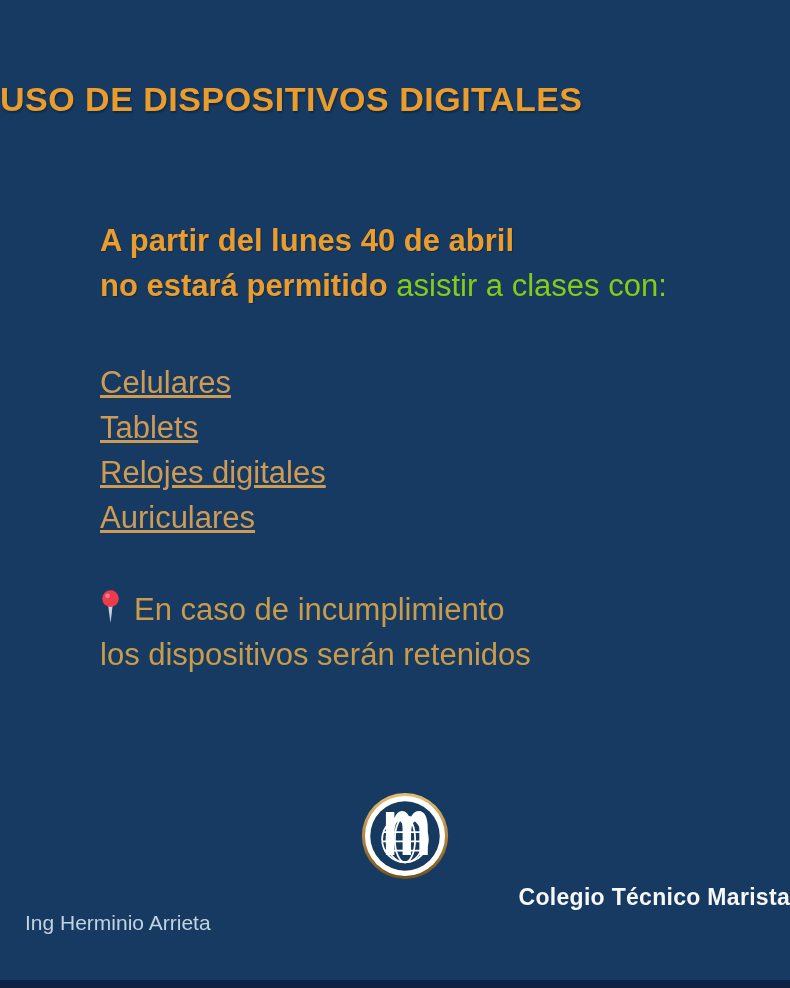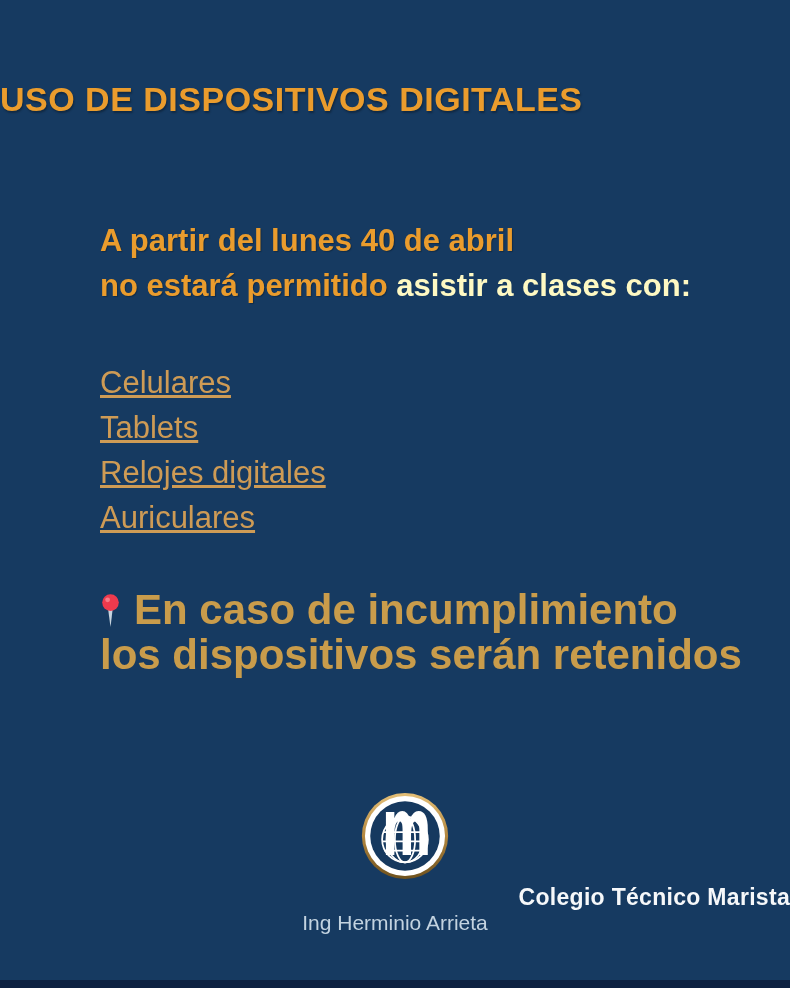--- a/index.html
+++ b/index.html
@@ -27,40 +27,39 @@
   .intro {
     position: absolute;
     top: 218px; left: 100px; right: 60px;
     font-size: 31px;
     line-height: 45px;
     font-weight: bold;
     color: #ea9c2d;
     text-shadow: 1px 1px 1px rgba(0,0,0,0.25);
   }
   .intro .plain {
-    font-weight: bold;
-    color: #fef9c3;
+    font-weight: normal;
+    color: #84cc16;
     text-shadow: none;
   }
   .devices {
     position: absolute;
     top: 360px; left: 100px;
     list-style: none;
     font-size: 31px;
     line-height: 45px;
     color: #ce9b55;
     text-decoration: underline;
   }
   .notice {
     position: absolute;
     top: 587px; left: 100px; right: 40px;
-    font-size: 42px;
+    font-size: 31px;
     line-height: 45px;
     color: #c99c4b;
-    font-weight: bold;
   }
   .notice-line { white-space: nowrap; }
   .pin-icon {
     display: inline-block;
     width: 21px; height: 34px;
     margin-right: 13px;
     vertical-align: -4px;
   }
   .logo-wrap {
     position: absolute;
@@ -72,23 +71,24 @@
     top: 884px; left: 0; width: 100%;
     text-align: right;
     font-size: 23px;
     font-weight: bold;
     color: #f6f8fa;
     letter-spacing: 0.3px;
   }
   .school-subtitle {
     position: absolute;
     top: 911px; left: 0; width: 100%;
-    text-align: center;
+    text-align: left;
     font-size: 21px;
     color: #c3d3e0;
+    padding-left: 25px;
   }
   .bottom-strip {
     position: absolute;
     bottom: 0; left: 0;
     width: 100%; height: 8px;
     background: #0d2242;
   }
 </style>
 </head>
 <body>

